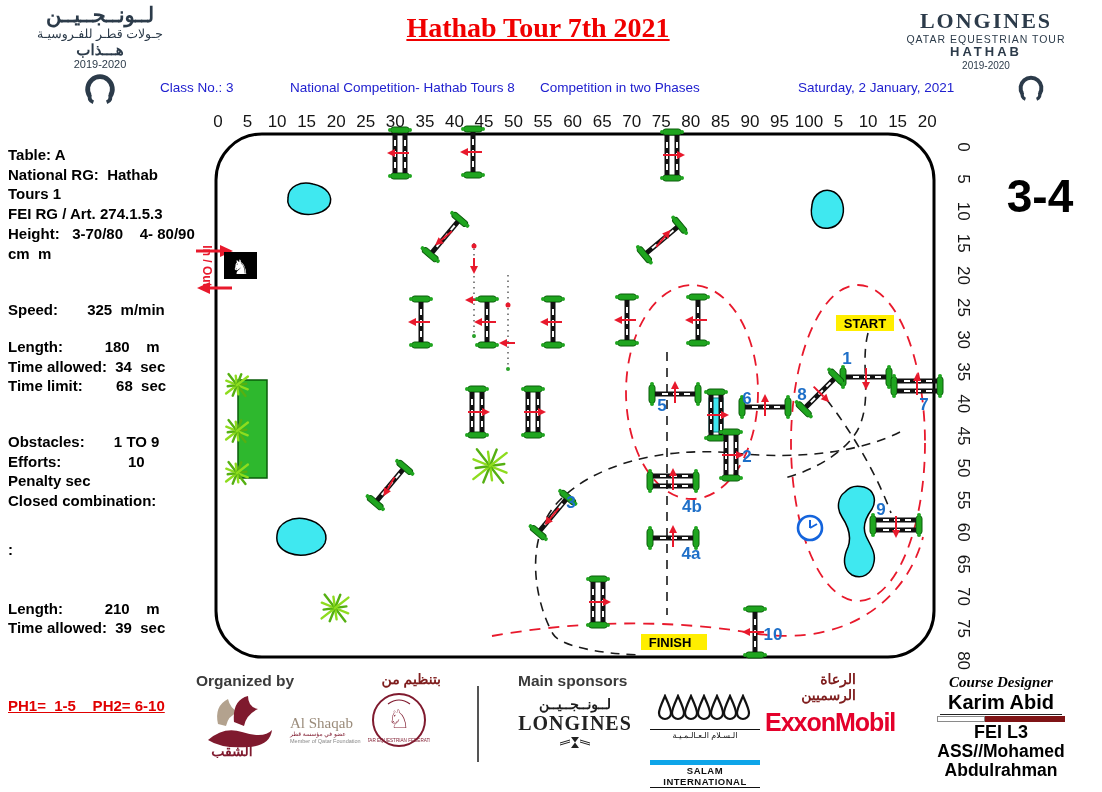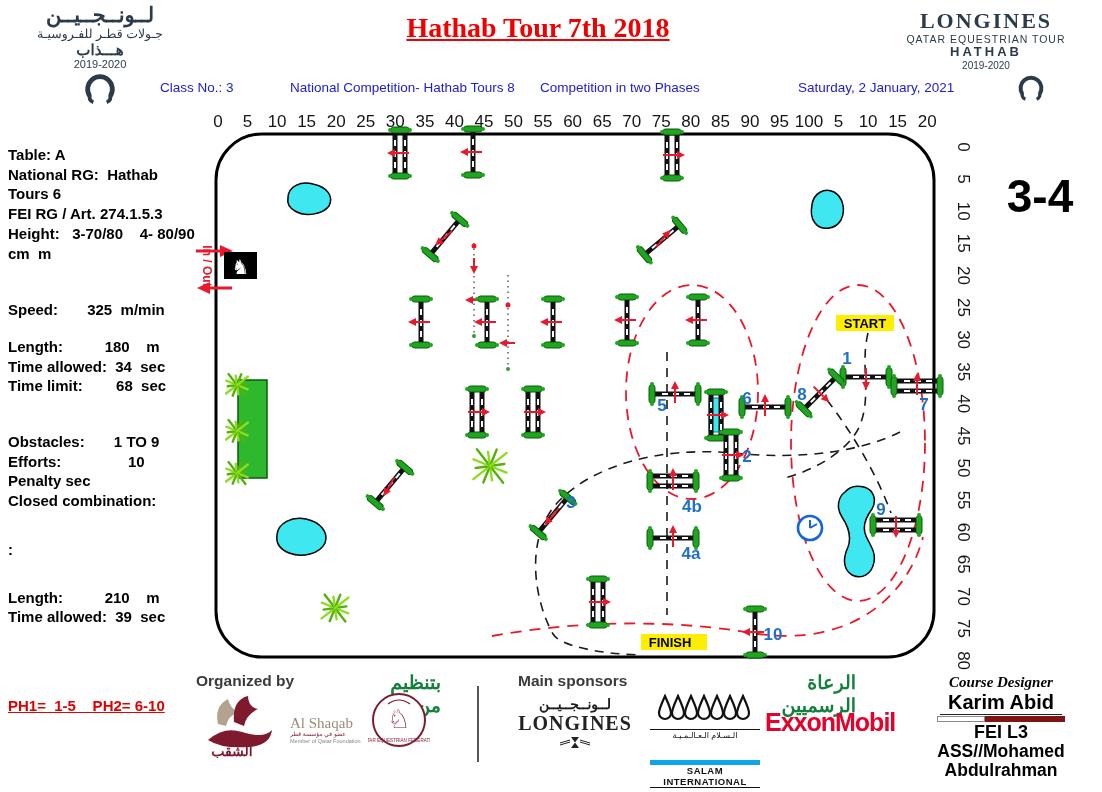--- a/index.html
+++ b/index.html
@@ -26,21 +26,21 @@
   .phase-note{left:8px;top:697px;color:#e00000;font-weight:bold;font-size:15px;
       text-decoration:underline;white-space:pre;}
   
   .ruler{font-family:"Liberation Sans",sans-serif;font-size:17px;fill:#151515;}
   .obst-num{font-family:"Liberation Sans",sans-serif;font-weight:bold;font-size:17px;fill:#1e6fc8;}
   .se-label{font-family:"Liberation Sans",sans-serif;font-weight:bold;font-size:13px;fill:#000;}
   .inout{font-family:"Liberation Sans",sans-serif;font-weight:bold;font-size:12px;fill:#e8192c;}
   .sheet{font-family:"Liberation Sans",sans-serif;font-weight:bold;font-size:46px;fill:#000;}
   
   .f-head{font-weight:bold;font-size:15.5px;color:#3b3b3b;}
-  .f-head-ar{font-weight:bold;font-size:19px;color:#15803d;direction:rtl;}
+  .f-head-ar{font-weight:bold;font-size:14px;color:#7f1d1d;direction:rtl;}
   .vdiv{width:2px;background:#555;}
   .alshaqab-txt{color:#9a8b7a;font-family:"Liberation Serif",serif;font-size:15px;line-height:1;}
   .alshaqab-sub{color:#7f1a2e;font-size:6px;line-height:1.2;}
   .alshaqab-sub2{color:#888;font-size:5.5px;}
   .longines-f{color:#222;text-align:center;}
   .longines-f .ar{font-size:14px;font-weight:bold;color:#1d1d1d;}
   .longines-f .en{font-family:"Liberation Serif",serif;font-weight:bold;font-size:20px;letter-spacing:1px;}
   .salam{width:110px;text-align:center;color:#111;}
   .salam .ar{font-size:8px;border-top:1px solid #111;margin-top:1px;padding-top:1px;}
   .salam .en{font-size:9.5px;font-weight:bold;letter-spacing:.5px;border-top:5px solid #0ea5e9;border-bottom:1px solid #111;margin-top:20px;}
@@ -63,21 +63,21 @@
   <div class="l2">جـولات قطـر للفـروسيـة</div>
   <div class="l3">هـــذاب</div>
   <div class="season">2019-2020</div>
   <svg width="40" height="38" viewBox="0 0 40 40">
     <path d="M9 27 A13 13 0 1 1 31 27" stroke="#2c3b4a" stroke-width="5" fill="none"></path>
     <path d="M9.5 26 q-2 6 3.5 8" stroke="#2c3b4a" stroke-width="4" fill="none"></path>
     <path d="M30.5 26 q2 6 -3.5 8" stroke="#2c3b4a" stroke-width="4" fill="none"></path>
   </svg>
 </div>
 
-<div class="abs page-title">Hathab Tour 7th 2018</div>
+<div class="abs page-title">Hathab Tour 7th 2021</div>
 
 <div class="abs logo-right">
   <div class="l1">LONGINES</div>
   <div class="l2">QATAR EQUESTRIAN TOUR</div>
   <div class="l3">HATHAB</div>
   <div class="season">2019-2020</div>
   <svg width="34" height="32" viewBox="0 0 40 40" style="margin-left:90px">
     <path d="M9 27 A13 13 0 1 1 31 27" stroke="#2c3b4a" stroke-width="5" fill="none"></path>
     <path d="M9.5 26 q-2 6 3.5 8" stroke="#2c3b4a" stroke-width="4" fill="none"></path>
     <path d="M30.5 26 q2 6 -3.5 8" stroke="#2c3b4a" stroke-width="4" fill="none"></path>
@@ -86,34 +86,34 @@
 
 <div class="hblue" style="left:160px;top:80px;">Class No.: 3</div>
 <div class="hblue" style="left:290px;top:80px;">National Competition- Hathab Tours 8</div>
 <div class="hblue" style="left:290px;top:96px;margin-top:45px;">Start: 9:00</div>
 <div class="hblue" style="left:540px;top:80px;">Competition in two Phases</div>
 <div class="hblue" style="left:798px;top:80px;">Saturday, 2 January, 2021</div>
 
 <div class="abs" id="info-lines">
     <div class="info-line">Table: A</div>
     <div class="info-line">National RG:  Hathab</div>
-    <div class="info-line">Tours 6</div>
+    <div class="info-line">Tours 1</div>
     <div class="info-line">FEI RG / Art. 274.1.5.3</div>
     <div class="info-line">Height:   3-70/80    4- 80/90</div>
     <div class="info-line">cm  m</div>
     <div class="info-line" style="margin-top: 37px;">Speed:       325  m/min</div>
     <div class="info-line" style="margin-top: 17px;">Length:          180    m</div>
     <div class="info-line">Time allowed:  34  sec</div>
     <div class="info-line">Time limit:        68  sec</div>
     <div class="info-line" style="margin-top: 36px;">Obstacles:       1 TO 9</div>
     <div class="info-line">Efforts:                10</div>
     <div class="info-line">Penalty sec</div>
     <div class="info-line">Closed combination:</div>
     <div class="info-line" style="margin-top: 29px;">:</div>
-    <div class="info-line" style="margin-top: 28px;">Length:          210    m</div>
+    <div class="info-line" style="margin-top: 39px;">Length:          210    m</div>
     <div class="info-line">Time allowed:  39  sec</div>
   </div>
 <div class="abs phase-note">PH1=  1-5    PH2= 6-10</div>
 
 <svg class="abs" id="course-svg" style="left:190px;top:108px;" width="912" height="562" viewBox="190 108 912 562">
 
   <rect x="216" y="134" width="718" height="523" rx="46" fill="#fff" stroke="#000" stroke-width="3"></rect>
 
   <g>
     <rect x="238" y="380" width="29" height="98" fill="#2eb82e" stroke="#0a5c0a" stroke-width="1.5"></rect>

